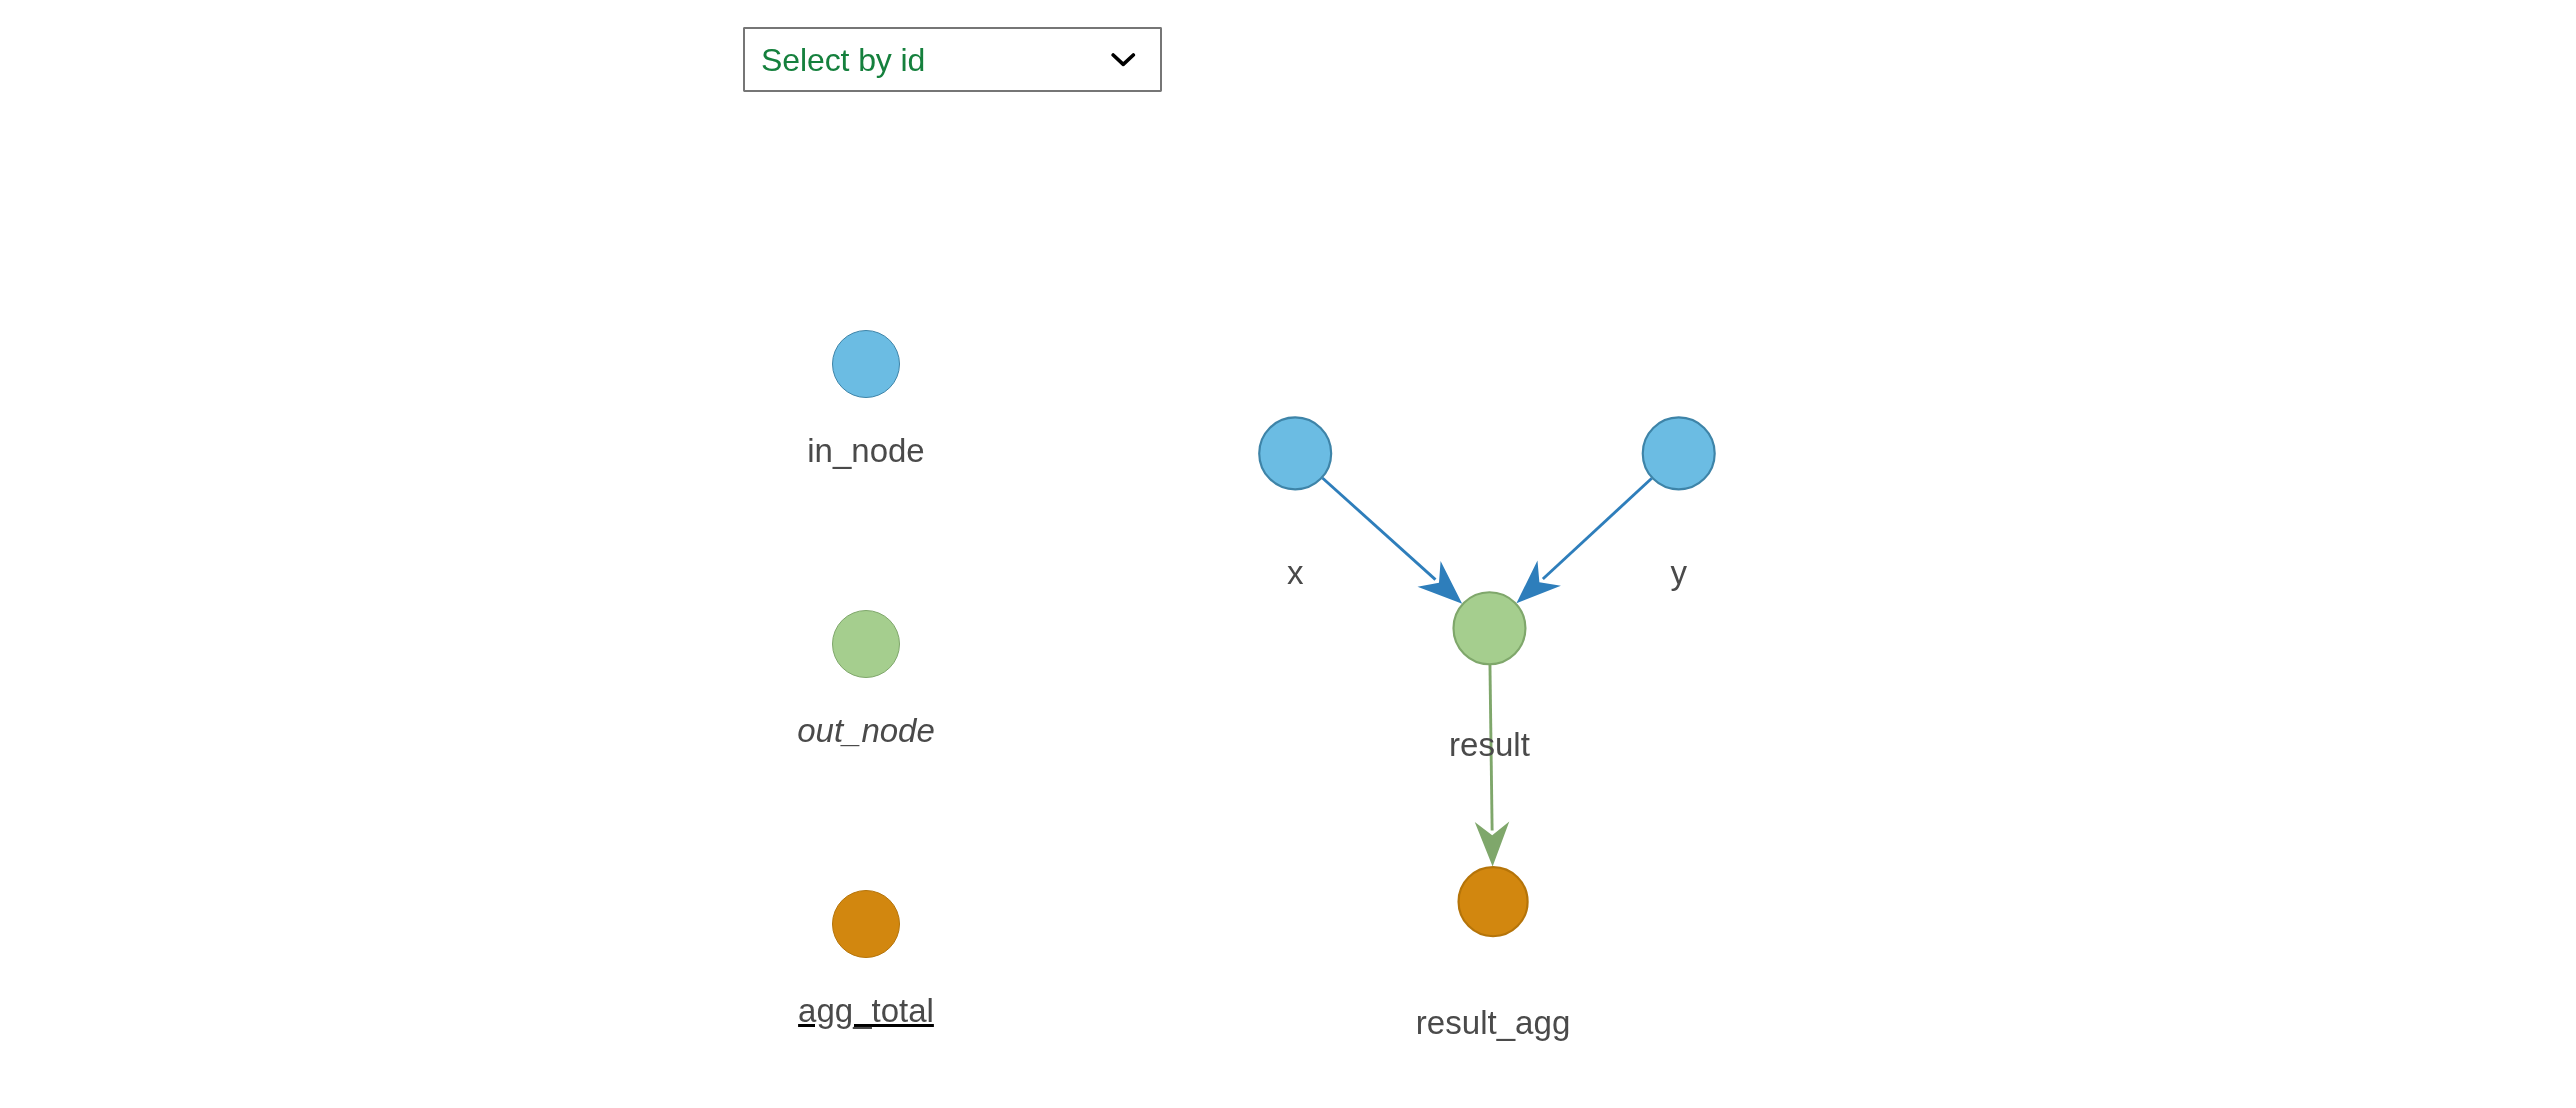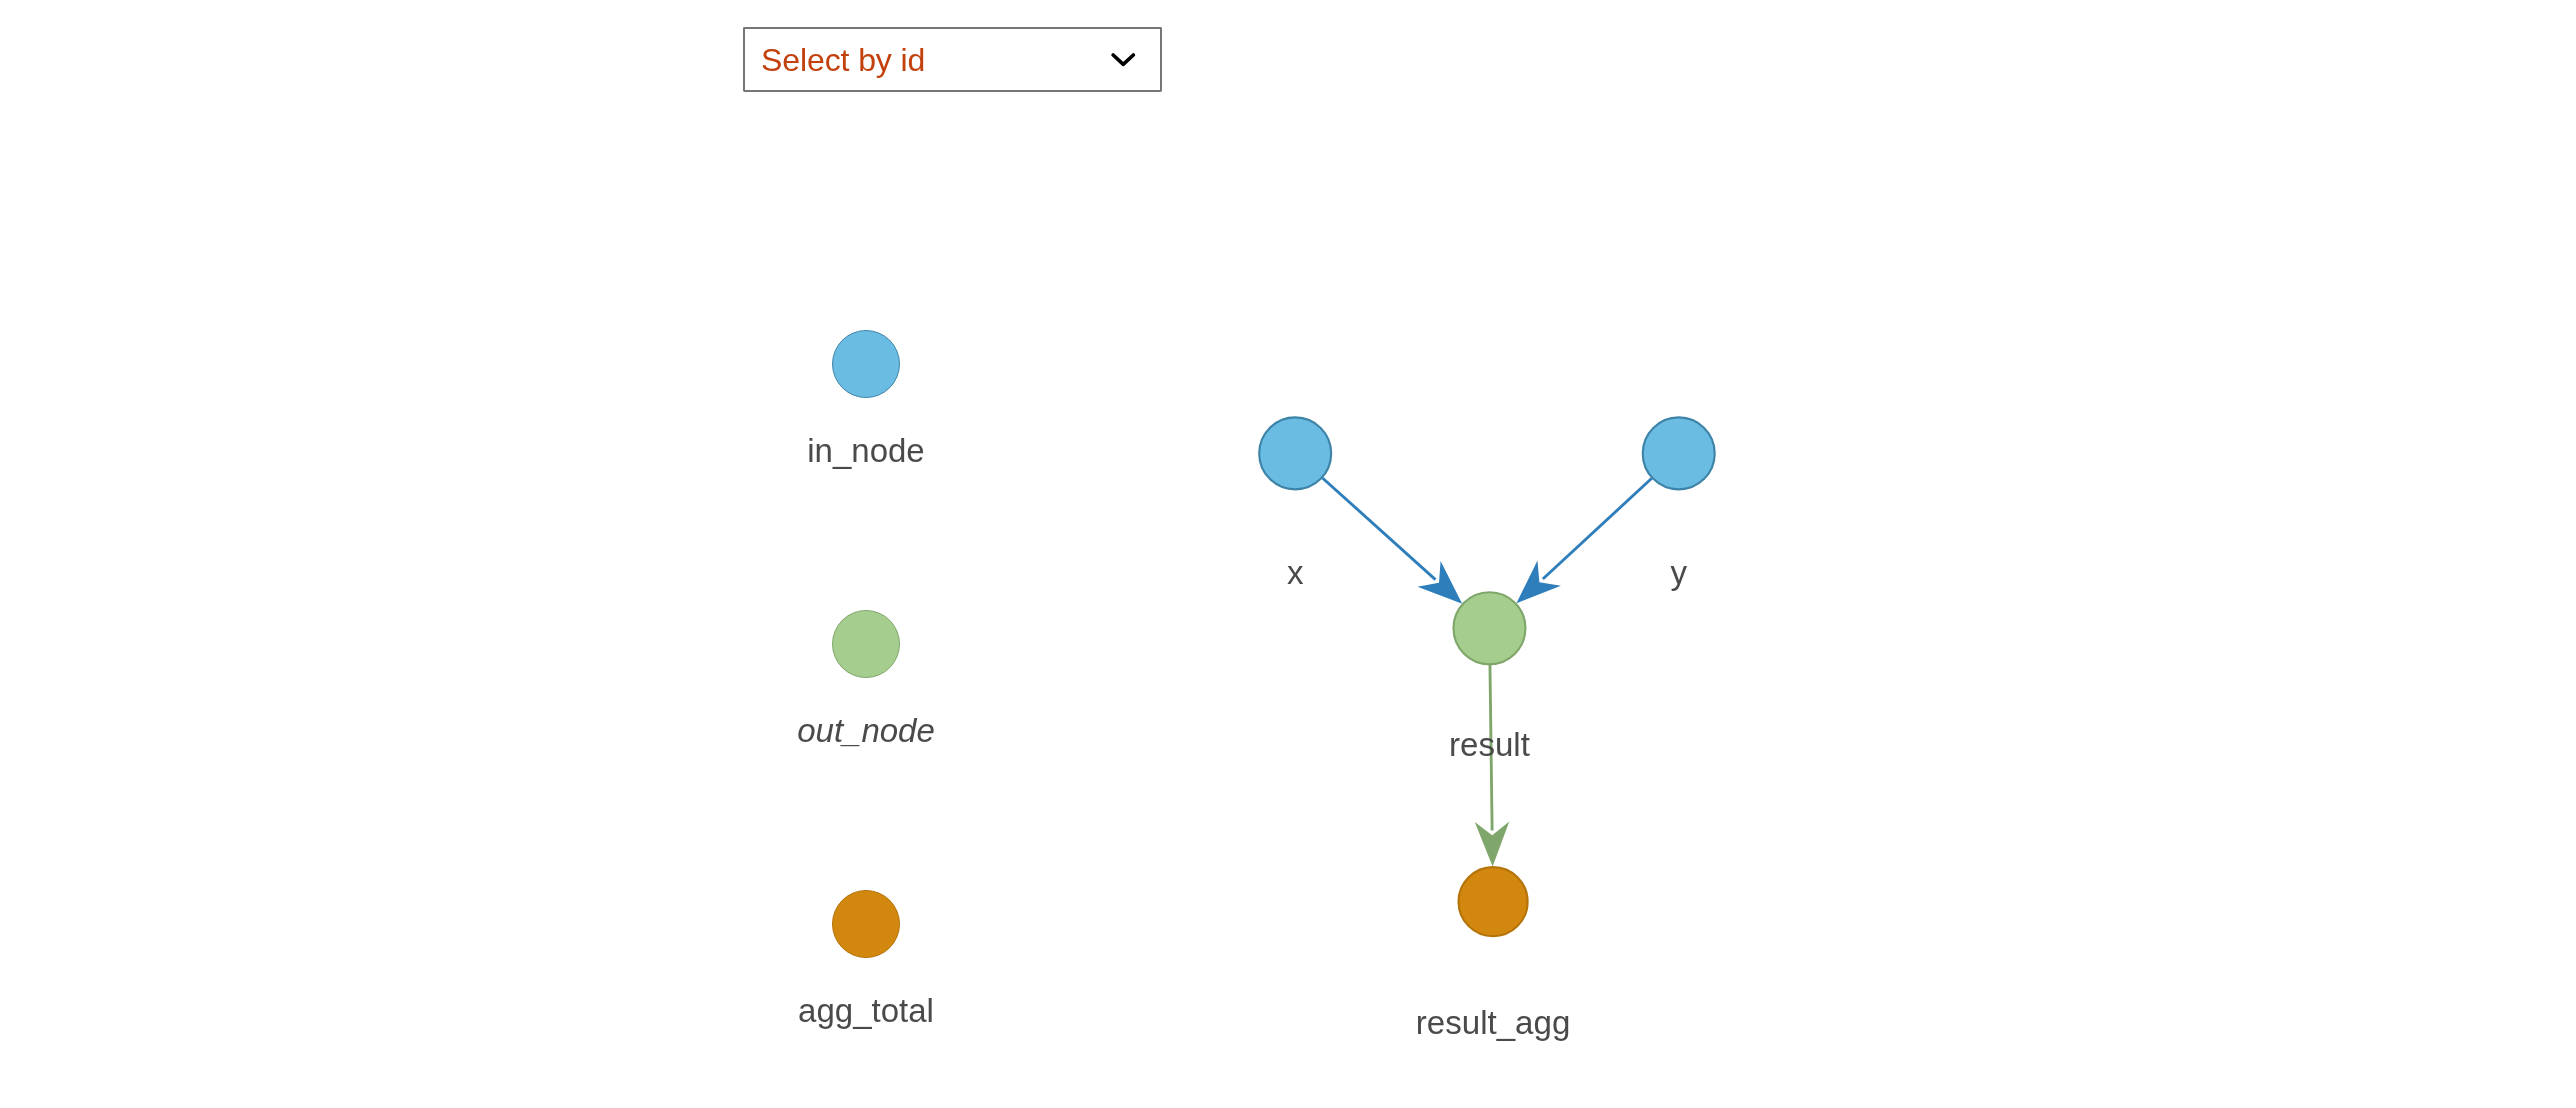--- a/index.html
+++ b/index.html
@@ -31,21 +31,21 @@
     box-sizing: border-box;
     background: #ffffff;
     border: 2.2px solid #767676;
     border-radius: 1.4px;
     display: flex;
     align-items: center;
     cursor: default;
   }
   .select-label {
     font-size: 32px;
-    color: #c2410c;
+    color: #15803d;
     padding-left: 16px;
     line-height: 1;
     white-space: nowrap;
     letter-spacing: -0.1px;
   }
   .select-chevron {
     position: absolute;
     right: 24.5px;
     top: 50%;
     transform: translateY(-50%);
@@ -122,21 +122,21 @@
   <div class="legend-item" id="legend-0" style="left: 715px; top: 330px;">
     <div class="legend-swatch" id="legend-swatch-0" style="background: rgb(107, 188, 227); border: 1.4px solid rgb(62, 132, 168);"></div>
     <div class="legend-text">in_node</div>
   </div>
 
   <div class="legend-item" id="legend-1" style="left: 715px; top: 610px; font-style: italic;">
     <div class="legend-swatch" id="legend-swatch-1" style="background: rgb(165, 206, 142); border: 1.4px solid rgb(127, 167, 107);"></div>
     <div class="legend-text">out_node</div>
   </div>
 
-  <div class="legend-item" id="legend-2" style="left: 715px; top: 890px;">
+  <div class="legend-item" id="legend-2" style="left: 715px; top: 890px; text-decoration: underline;">
     <div class="legend-swatch" id="legend-swatch-2" style="background: rgb(210, 135, 15); border: 1.4px solid rgb(181, 116, 9);"></div>
     <div class="legend-text">agg_total</div>
   </div>
 
 </div>
 
 <div class="graph">
   <svg id="graph-svg" width="2576" height="1109" viewBox="0 0 3580 1541">
     <g id="edge-layer">
         <g>

